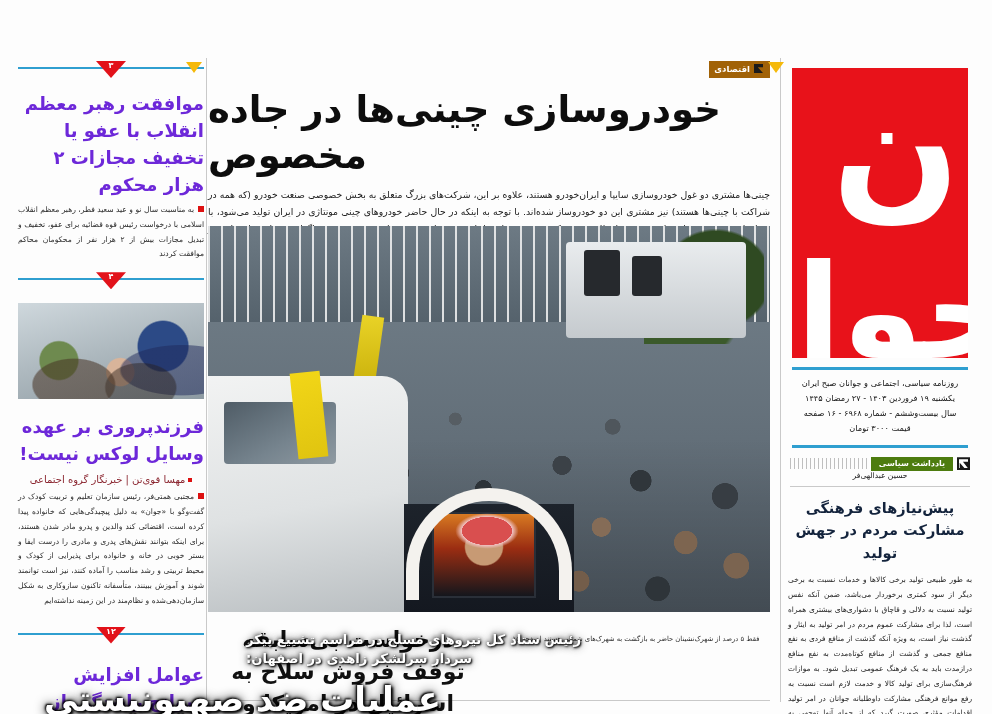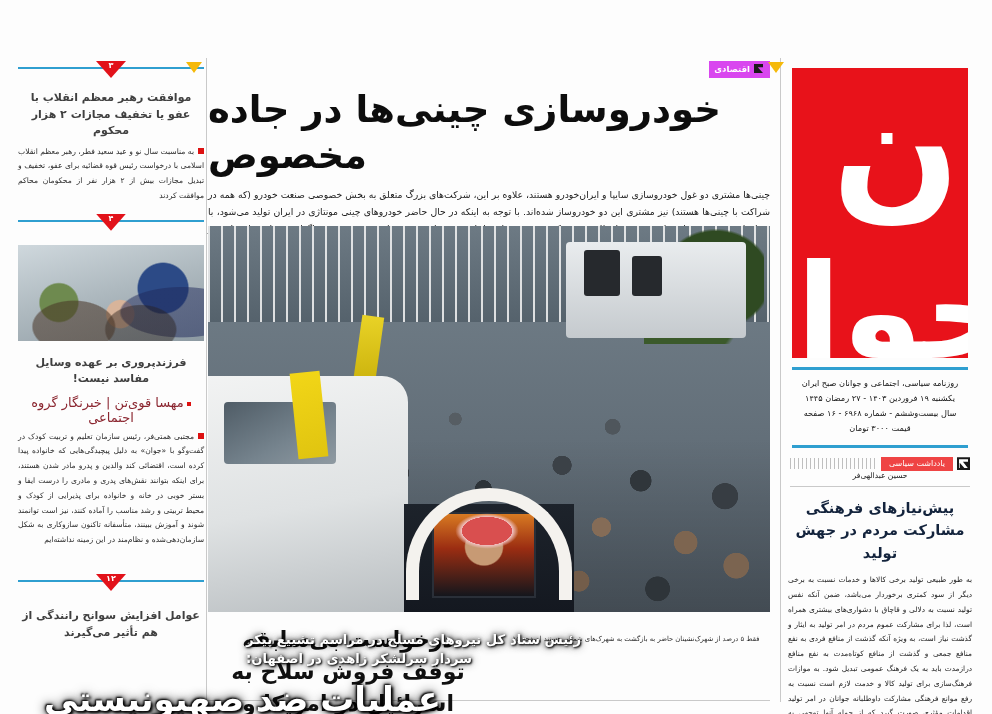--- a/index.html
+++ b/index.html
@@ -55,29 +55,30 @@
   
   #left-col {
     position: absolute;
     left: 18px; top: 60px;
     width: 186px; height: 640px;
     direction: rtl;
     text-align: center;
   }
 
   .lc-head {
-    font-size: 11px;
+    font-size: 18px;
     font-weight: bold;
     line-height: 1.5;
-    color: #404040;
+    color: #6d28d9;
     letter-spacing: -0.2px;
     margin-top: 14px;
+    text-align: right;
   }
   .lc-byline {
-    font-size: 13px;
+    font-size: 10px;
     color: #8b2630;
     margin-top: 7px;
     text-align: center;
   }
   .lc-byline .sq {
     display: inline-block;
     width: 4px; height: 4px;
     background: #d11; vertical-align: 1px;
     margin-left: 3px;
   }
@@ -118,21 +119,21 @@
   
   #center-col {
     position: absolute;
     right: 222px; top: 58px;
     width: 562px;
   }
   .cat-badge {
     display: inline-flex;
     align-items: center;
     gap: 4px;
-    background: #d946ef;
+    background: #a16207;
     color: #fff;
     font-size: 8.5px;
     font-weight: bold;
     padding: 3px 7px 4px 5px;
   }
   .cat-badge .arrow {
     display: inline-block;
     width: 9px; height: 9px;
     background: #1a1a1a;
     clip-path: polygon(0 0, 100% 0, 100% 35%, 42% 35%, 100% 100%, 0 100%);
@@ -398,24 +399,24 @@
     flex: none;
   }
   .note-arrow::after {
     content: "";
     position: absolute;
     left: 2px; top: 2px; width: 9px; height: 9px;
     background: #fff;
     clip-path: polygon(72% 0, 100% 0, 100% 28%, 44% 28%, 100% 100%, 62% 100%, 8% 40%, 8% 100%, 0 100%, 0 0);
   }
   .note-badge {
-    background: #ef4444;
+    background: #4d7c0f;
     color: #fff;
     font-size: 8px;
-    font-weight: normal;
+    font-weight: bold;
     padding: 2px 8px 3px;
     flex: none;
   }
   .note-hatch {
     flex: 1;
     height: 11px;
     background: repeating-linear-gradient(90deg, #bfbfbf 0 1px, transparent 1px 4px);
   }
   #note-author {
     font-size: 7.6px;
@@ -505,26 +506,26 @@
       <h3 class="lc-head">موافقت رهبر معظم انقلاب با عفو یا تخفیف مجازات ۲ هزار محکوم</h3>
       <p class="lc-body"><span class="bullet"></span><span>به مناسبت سال نو و عید سعید فطر، رهبر معظم انقلاب اسلامی با درخواست رئیس قوه قضائیه برای عفو، تخفیف و تبدیل مجازات بیش از ۲ هزار نفر از محکومان محاکم موافقت کردند</span></p>
     </div>
 
     <div style="position:relative;height:22px;margin-top:8px;">
       <div class="blueline" style="left:0; right:0; top:8px;"></div>
       <div class="tri-marker" style="left:50%; transform:translateX(-50%); top:2px;">۴</div>
     </div>
     <div>
       <div class="lc-photo"></div>
-      <h3 class="lc-head">فرزندپروری بر عهده وسایل مفاسد نیست!</h3>
+      <h3 class="lc-head">فرزندپروری بر عهده وسایل لوکس نیست!</h3>
       <div class="lc-byline"><span class="sq"></span><span>مهسا قوی‌تن | خبرنگار گروه اجتماعی</span></div>
       <p class="lc-body"><span class="bullet"></span><span>مجتبی همتی‌فر، رئیس سازمان تعلیم و تربیت کودک در گفت‌وگو با «جوان» به دلیل پیچیدگی‌هایی که خانواده پیدا کرده است، اقتضائی کند والدین و پدرو مادر شدن هستند، برای اینکه بتوانند نقش‌های پدری و مادری را درست ایفا و بستر خوبی در خانه و خانواده برای پذیرایی از کودک و محیط تربیتی و رشد مناسب را آماده کنند، نیز است توانمند شوند و آموزش ببینند، متأسفانه تاکنون سازوکاری به شکل سازمان‌دهی‌شده و نظام‌مند در این زمینه نداشته‌ایم</span></p>
     </div>
 
-    <div style="position:relative;height:22px;margin-top:24px;">
+    <div style="position:relative;height:22px;margin-top:16px;">
       <div class="blueline" style="left:0; right:0; top:8px;"></div>
       <div class="tri-marker" style="left:50%; transform:translateX(-50%); top:2px;">۱۲</div>
     </div>
     <div>
       <h3 class="lc-head">عوامل افزایش سوانح رانندگی از هم تأثیر می‌گیرند</h3>
 
     </div>
   </div>
 
   <div class="tri-yellow" style="left:186px; top:62px;"></div>

